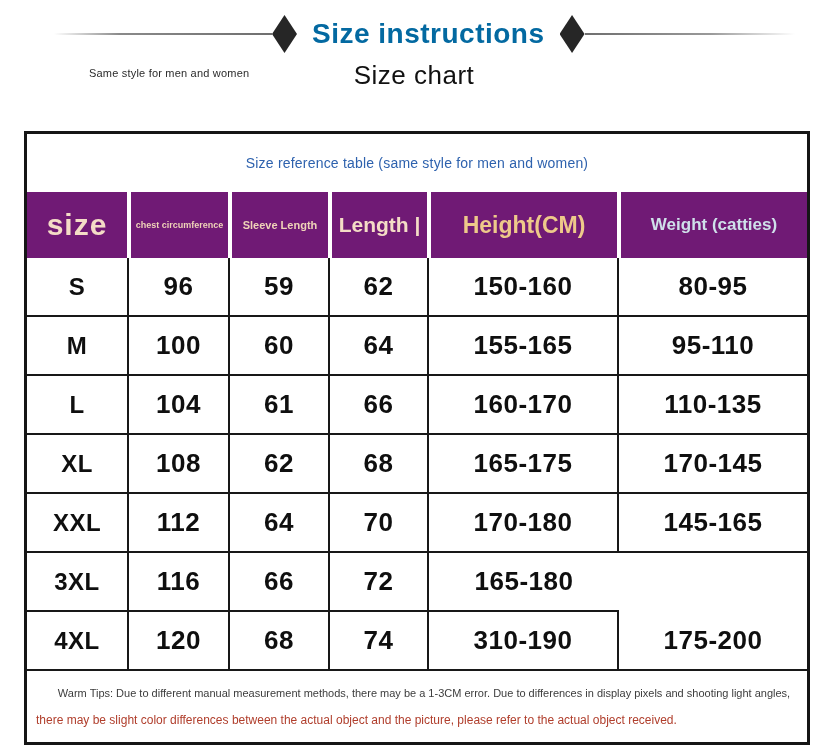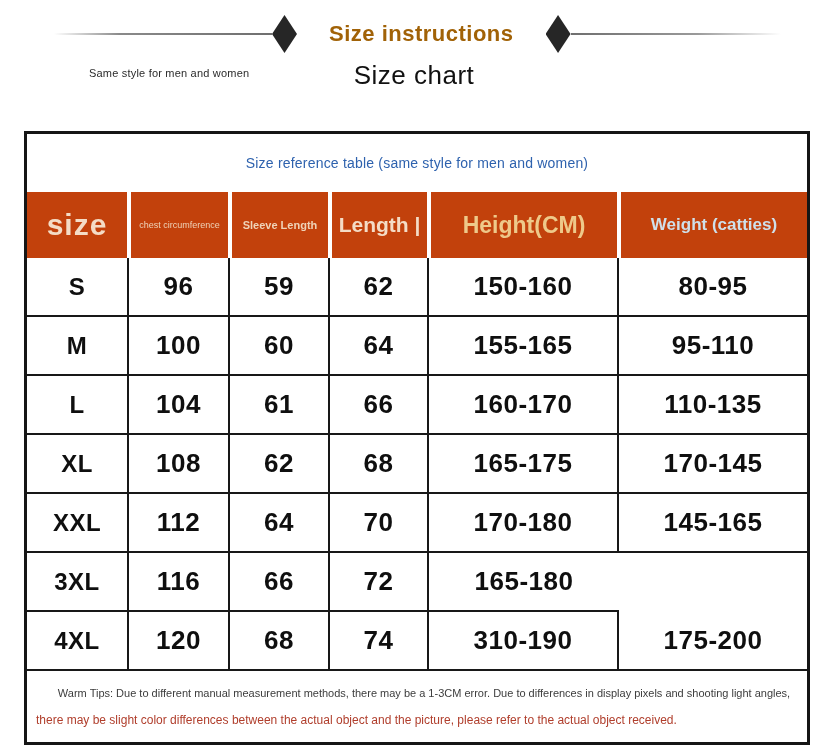--- a/index.html
+++ b/index.html
@@ -20,22 +20,22 @@
   }
   .rule-right{
     width:210px;
     background:linear-gradient(to right,#6f6f6f,#9a9a9a 60%,rgba(150,150,150,0));
   }
   .diamond{
     width:25px;height:38px;flex:0 0 auto;background:#262626;
     clip-path:polygon(50% 0,100% 50%,50% 100%,0 50%);
   }
   .banner-title{
-    font-size:22px;font-weight:700;color:#a16207;letter-spacing:.5px;
-    margin:0 32px;white-space:nowrap;
+    font-size:28px;font-weight:700;color:#0369a1;letter-spacing:.5px;
+    margin:0 15px;white-space:nowrap;
   }
   
   .sub-left{
     position:absolute;top:67px;left:89px;font-size:11px;color:#2b2b2b;
     letter-spacing:.2px;
   }
   .sub-main{
     position:absolute;top:60px;left:8px;width:812px;text-align:center;
     font-size:26px;font-weight:400;color:#111;letter-spacing:.5px;
   }
@@ -47,28 +47,28 @@
   .caption-row{
     height:58px;display:flex;align-items:center;justify-content:center;
     font-size:14px;font-weight:500;color:#2e62ae;letter-spacing:.2px;
   }
   .grid{
     display:grid;
     grid-template-columns:102px 101px 100px 99px 190px 188px;
   }
   .head-row{height:66px;background:#ffffff;}
   .head-cell{
-    background:#c2410c;display:flex;align-items:center;justify-content:center;
+    background:#701a75;display:flex;align-items:center;justify-content:center;
     border-left:2px solid #ffffff;border-right:2px solid #ffffff;
     box-sizing:border-box;text-align:center;
   }
   .head-cell:first-child{border-left:none;}
   .head-cell:last-child{border-right:none;}
   .h-size{font-size:30px;font-weight:700;color:#f4dcc6;letter-spacing:1px;}
-  .h-chest{font-size:9px;font-weight:400;color:#efd3b8;}
+  .h-chest{font-size:9px;font-weight:700;color:#efd3b8;}
   .h-sleeve{font-size:11px;font-weight:700;color:#efd3b8;}
   .h-length{font-size:21px;font-weight:700;color:#f4dcc6;}
   .h-height{font-size:23px;font-weight:700;color:#eec98a;}
   .h-weight{font-size:17px;font-weight:700;color:#cfe0ea;}
   .data-row{height:59px;}
   .data-row .cell{
     display:flex;align-items:center;justify-content:center;
     border-right:2px solid #181818;border-bottom:2px solid #181818;
     box-sizing:border-box;
     font-size:26px;font-weight:700;color:#0f0f0f;letter-spacing:.5px;

